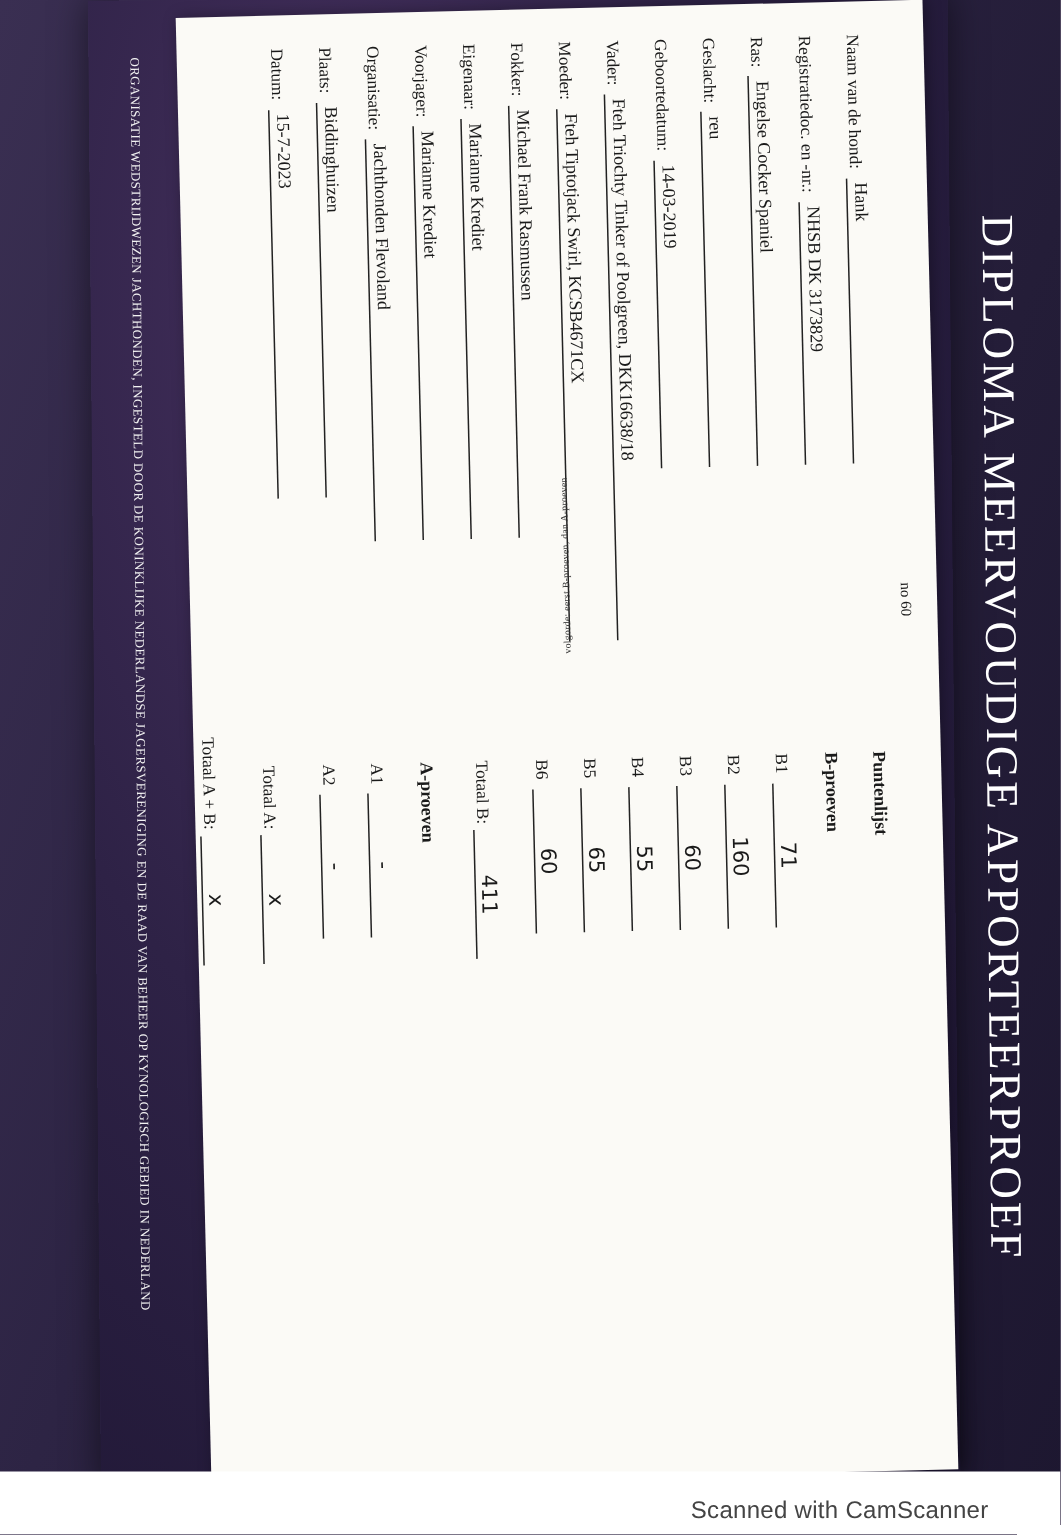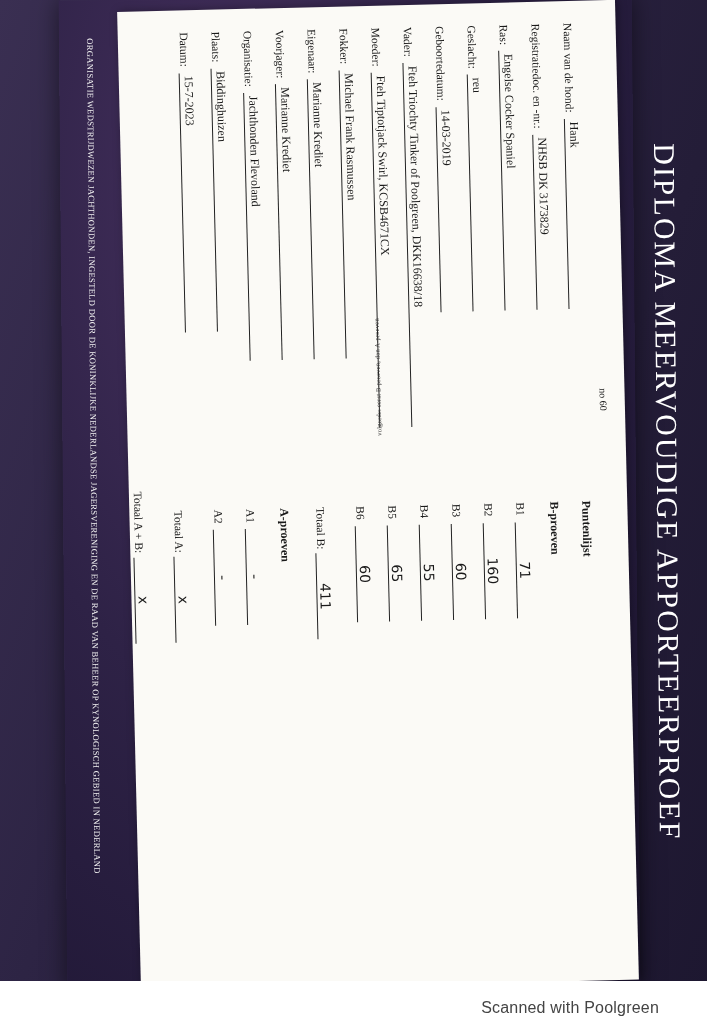--- a/index.html
+++ b/index.html
@@ -348,14 +348,14 @@
         </div>
 
         <div id="vol-note" style="left:430px; top:250px; transform-origin:0 0; transform:rotate(180deg);">volgorde: eerst B-proeven, dan A-proeven</div>
 
       </div>
     </div>
 
   </div>
 
   <div id="scan-footer"></div>
-  <div id="camscanner-label">Scanned with Poolgreen</div>
+  <div id="camscanner-label">Scanned with CamScanner</div>
 </div>
 
 </body></html>

